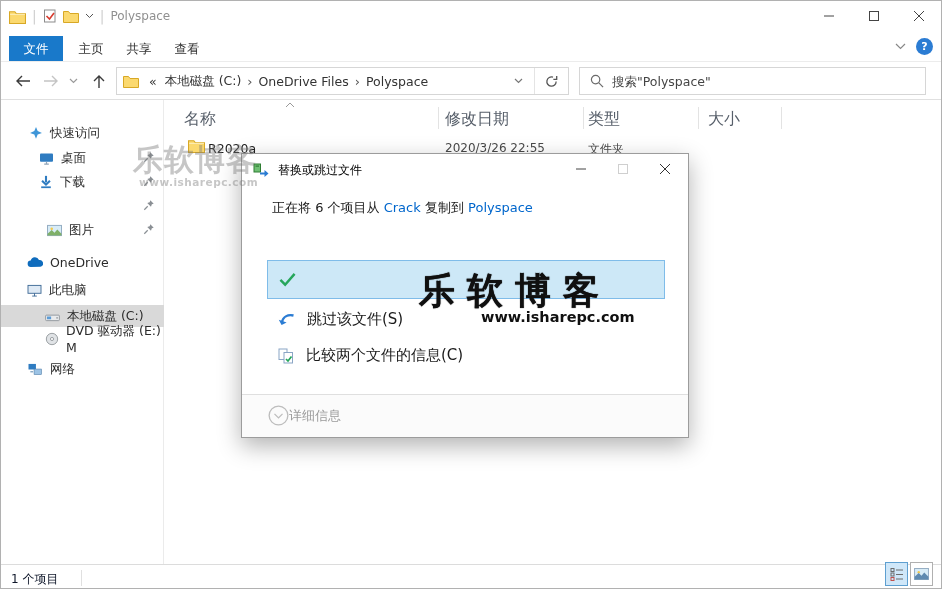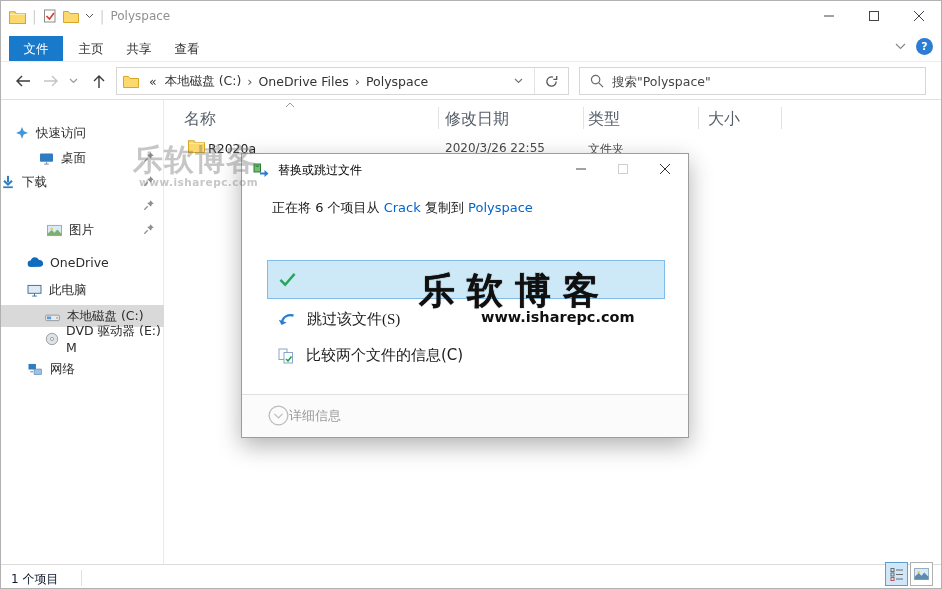--- a/index.html
+++ b/index.html
@@ -202,38 +202,38 @@
         <svg width="14" height="14" viewBox="0 0 15 15">
             <circle cx="6" cy="6" r="4.5" fill="none" stroke="#6b6b6b" stroke-width="1.3"></circle>
             <path d="M9.5 9.5L14 14" stroke="#6b6b6b" stroke-width="1.3"></path>
           </svg>
       </span>
       <input type="text" placeholder="搜索&quot;Polyspace&quot;" style="">
     </div>
   </div>
 
   <div class="abs sidebar">
-    <div class="side-item" style="top:22px;padding-left:14px;">
+    <div class="side-item" style="top:22px;padding-left:28px;">
       <span>
           <svg width="14" height="14" viewBox="0 0 16 16">
             <path d="M8 1l1.9 4.7L14.8 8l-4.9 1.6L8 14.6 6.1 9.6 1.2 8l4.9-2.3z" fill="#3f96d8"></path>
           </svg>
         </span>
       <span>快速访问</span>
     </div>
     <div class="side-item" style="top:47px;padding-left:38px;">
       <span>
           <svg width="15" height="13" viewBox="0 0 16 14">
             <rect x="1" y="1.5" width="14" height="9" rx="1" fill="#2f7cc1"></rect>
             <path d="M5.5 13h5M8 10.5V13" stroke="#8fa4b8" stroke-width="1.3" fill="none"></path>
           </svg>
         </span>
       <span>桌面</span>
     </div>
-    <div class="side-item" style="top:71px;">
+    <div class="side-item" style="top:71px;padding-left:38px;">
       <span>
           <svg width="14" height="14" viewBox="0 0 16 16">
             <path d="M8 1v7.5" stroke="#2f7cc1" stroke-width="2.4"></path>
             <path d="M3.5 6.5L8 11l4.5-4.5" fill="none" stroke="#2f7cc1" stroke-width="2.4"></path>
             <path d="M2.5 14h11" stroke="#2f7cc1" stroke-width="2"></path>
           </svg>
         </span>
       <span>下载</span>
     </div>
     <div class="side-item" style="top:119px;padding-left:46px;">
@@ -384,21 +384,21 @@
 
 
     <div class="opt-selected">
       <span>
         <svg width="17" height="15" viewBox="0 0 18 15">
             <path d="M1.5 8l5 5L16.5 1.5" fill="none" stroke="#26a65b" stroke-width="2.6"></path>
           </svg>
       </span>
     </div>
 
-    <div class="opt-row" style="top:156px;font-family:Liberation Serif, serif;">
+    <div class="opt-row" style="top:156px;">
       <span>
         <svg width="17" height="15" viewBox="0 0 17 15">
             <path d="M15.5 3.5C9.5 2.2 5 5 3.8 10.5" fill="none" stroke="#2b7cd3" stroke-width="2.4"></path>
             <path d="M.8 7.8L3.6 13l5-2.6z" fill="#2b7cd3"></path>
           </svg>
       </span>
       <span class="opt-label">跳过该文件(S)</span>
     </div>
 
     <div class="opt-row" style="top:192px;">

